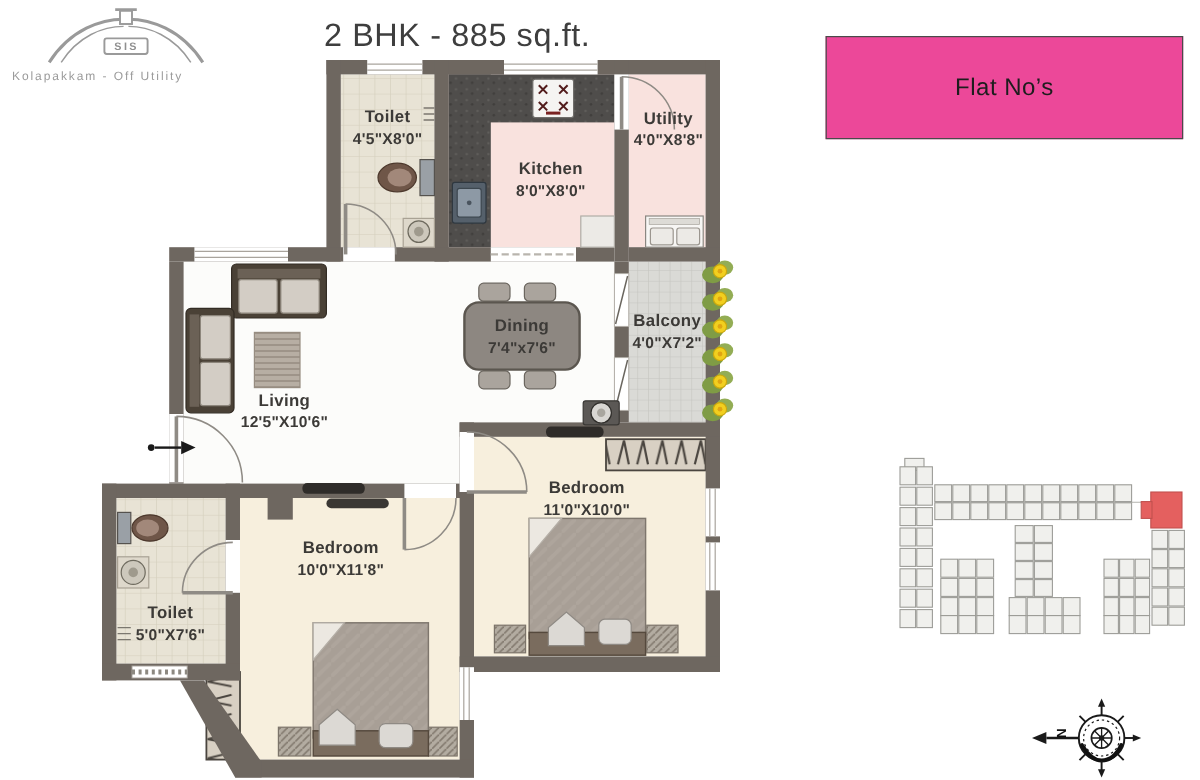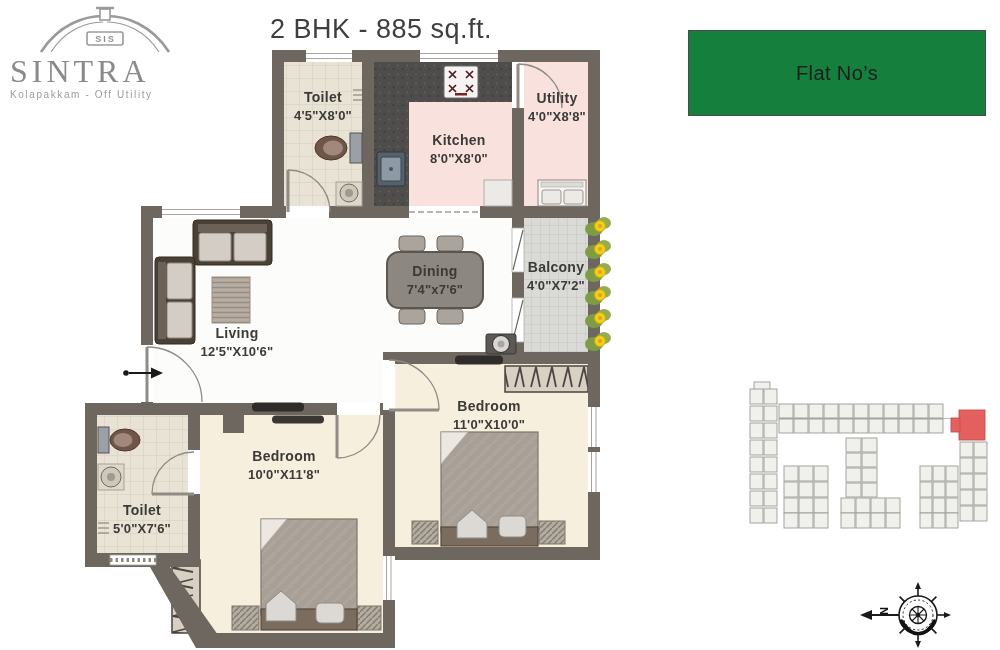--- a/index.html
+++ b/index.html
@@ -10,21 +10,21 @@
   .logo{position:absolute;left:10px;top:6px;width:190px;color:#8a8a8a;}
   .logo-emblem{display:block;margin:0 auto;}
   .logo-brand{font-family:"Liberation Serif",serif;font-size:32px;line-height:30px;
               letter-spacing:4px;color:#8a8a8a;}
   .logo-sub{font-size:10px;letter-spacing:1.6px;color:#9b9b9b;margin-top:3px;}
   
   .title{position:absolute;left:230px;top:2px;width:302px;text-align:center;
          font-size:27px;font-weight:500;color:#3e3e3e;letter-spacing:.5px;margin-top:12px;}
   
   .flatbox{position:absolute;left:688px;top:30px;width:296px;height:84px;
-           border:1.5px solid #4a4a4a;background:#15803d;display:flex;flex-direction:column;
+           border:1.5px solid #4a4a4a;background:#ec4899;display:flex;flex-direction:column;
            align-items:center;justify-content:center;gap:7px;color:#1d1d1d;}
   .flatbox .fb-head{font-size:20px;letter-spacing:.4px;}
   .flatbox .fb-nums{font-size:21px;letter-spacing:.4px;}
   
   .room-name{font:700 14px "Liberation Sans",sans-serif;fill:#3c3a37;letter-spacing:.3px;}
   .room-dims{font:700 13px "Liberation Sans",sans-serif;fill:#3c3a37;letter-spacing:.2px;}
   .emblem-sis{font:700 9px "Liberation Sans",sans-serif;fill:#8f8f8f;letter-spacing:2px;}
   .north-n{font:700 11px "Liberation Sans",sans-serif;fill:#111;}
 </style>
 </head>
@@ -492,21 +492,20 @@
       <path d="M14,46 C32,18 58,10 76,10" stroke-width="2.6"></path>
       <path d="M24,46 C38,24 59,16 76,16" stroke-width="1.2"></path>
       <path d="M142,46 C124,18 98,10 80,10" stroke-width="2.6"></path>
       <path d="M132,46 C118,24 97,16 80,16" stroke-width="1.2"></path>
       <rect x="73" y="3" width="10" height="11" fill="#fff" stroke-width="1.6"></rect>
       <line x1="69" y1="2" x2="87" y2="2" stroke-width="2.4"></line>
       <rect x="60" y="26" width="36" height="13" rx="2" fill="#fff" stroke-width="1.6"></rect>
     </g>
     <text class="emblem-sis" x="78.5" y="35.5" text-anchor="middle">SIS</text>
   </svg>
-  <div class="logo-brand">SINTRA</div>
   <div class="logo-sub">Kolapakkam - Off Utility</div>
 </div>
 
 <div class="title">2 BHK - 885 sq.ft.</div>
 
 <div class="flatbox">
   <div class="fb-head">Flat No’s</div>
 </div>
 
 </div>

